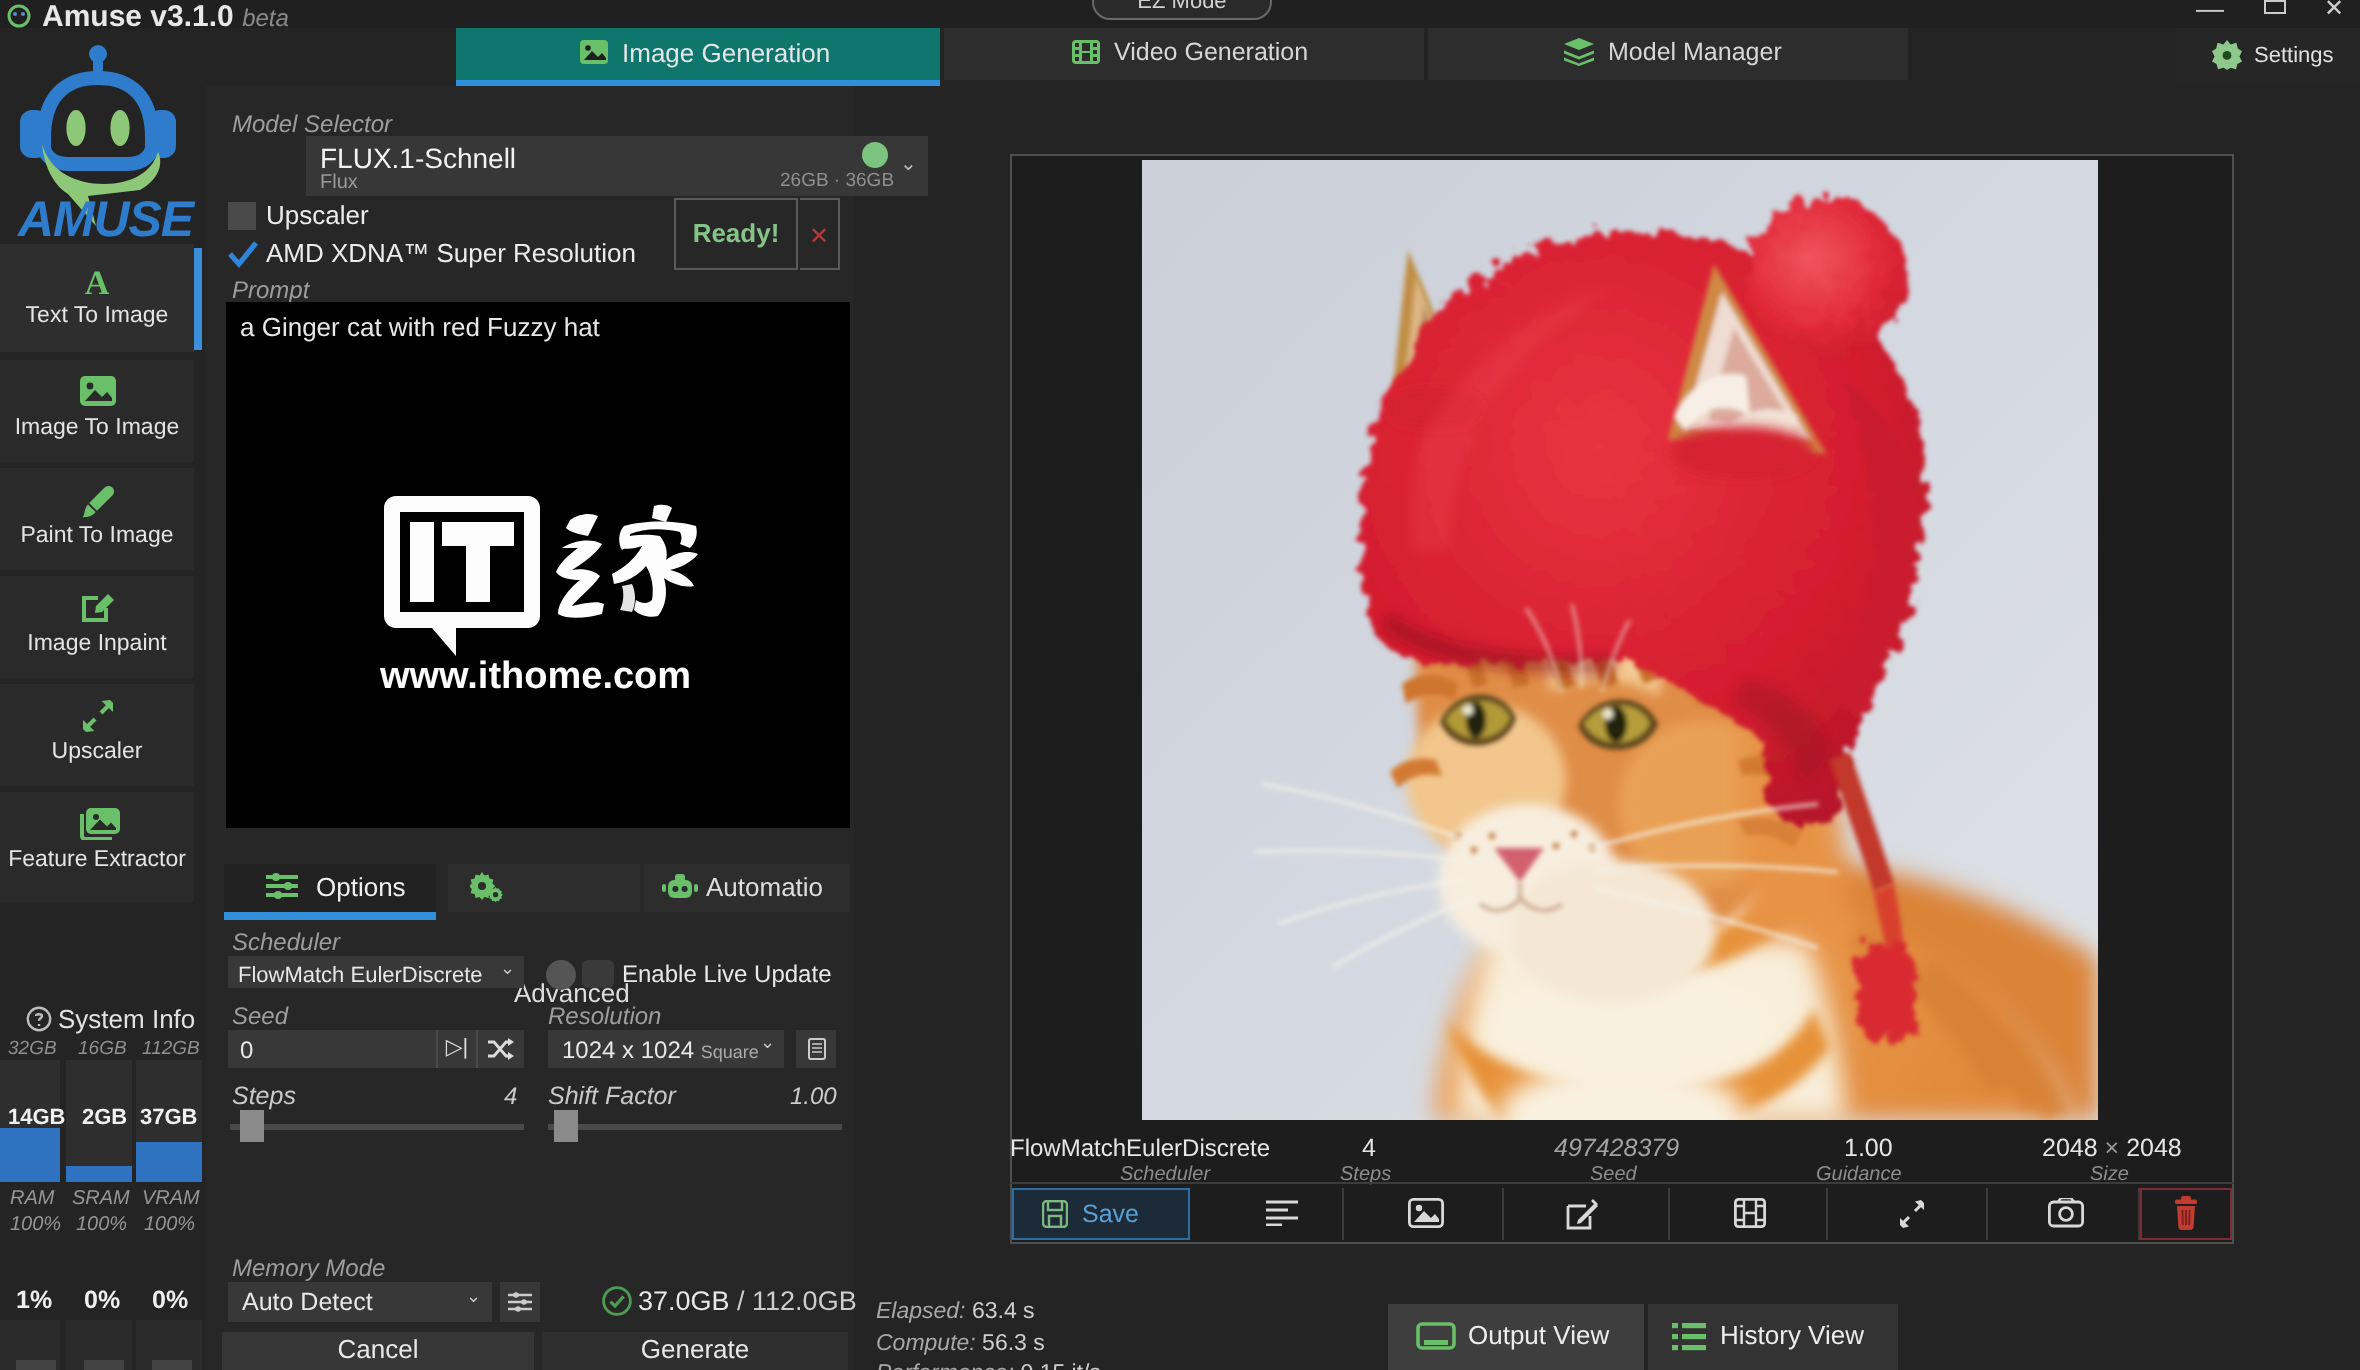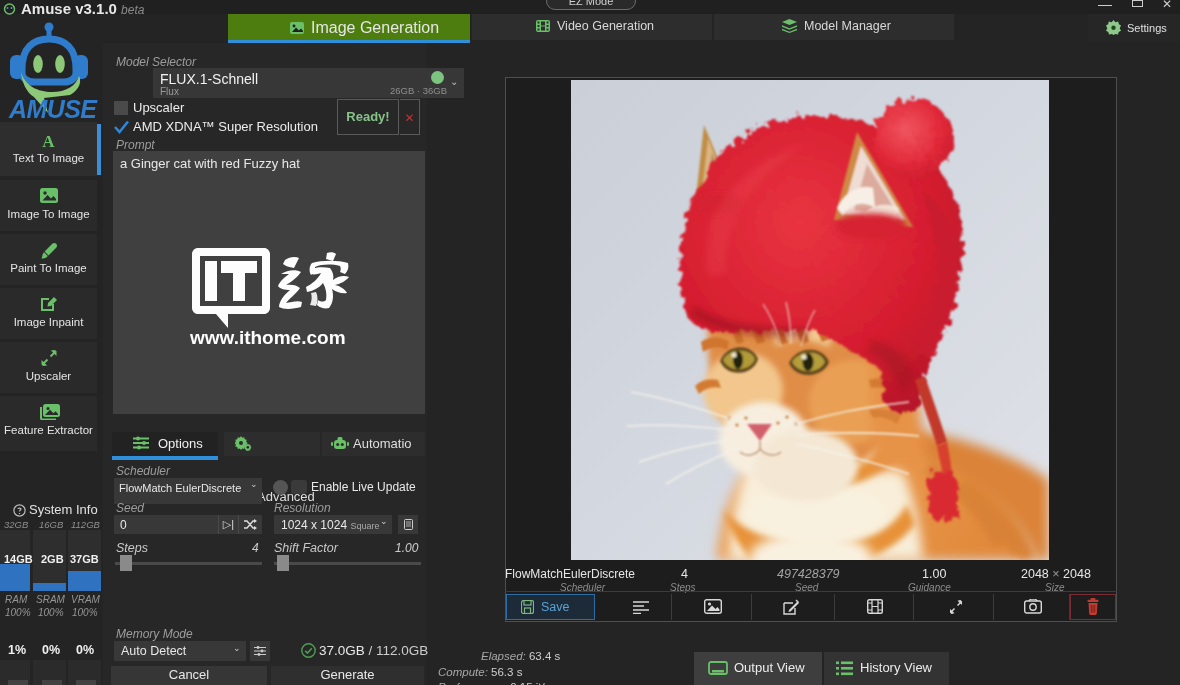--- a/index.html
+++ b/index.html
@@ -17,21 +17,21 @@
 <div class="abs" style="left:21px;top:0px;color:#e8e8e8;font-size:15px;font-weight:bold;">Amuse v3.1.0 <span style="font-weight:normal;font-style:italic;font-size:12px;color:#8a8a8a;">beta</span></div>
 
 <div class="abs" style="left:1090px;top:0;width:90px;height:13px;color:#cccccc;">
 <span class="abs" style="left:8px;top:-4px;font-size:14px;">—</span>
 <span class="abs" style="left:42px;top:-2px;width:11px;height:9px;border:1.2px solid #ccc;border-top:3px solid #ccc;"></span>
 <span class="abs" style="left:72px;top:-3px;font-size:12px;">✕</span>
 </div>
 
 <div class="abs" style="left:546px;top:-8px;width:90px;height:18px;border:1px solid #6a6a6a;border-radius:9px;background:#2a2a2a;color:#d0d0d0;font-size:11px;text-align:center;line-height:17px;">EZ Mode</div>
 
-<div class="abs" style="left:228px;top:14px;width:242px;height:26px;background:#4d7c0f;color:#e6e6e6;font-size:16px;">
+<div class="abs" style="left:228px;top:14px;width:242px;height:26px;background:#0f766e;color:#e6e6e6;font-size:13px;">
   <span class="abs" style="left:62px;top:6px;width:14px;height:12px;"><svg width="14" height="12" viewBox="0 0 14 12">
         <rect x="0" y="0" width="14" height="12" rx="2" fill="#6abf69"></rect>
         <circle cx="4" cy="4" r="1.4" fill="#1f1f1f"></circle>
         <path d="M2 10 L6 5.5 L9 8.5 L11 6.5 L13 9 L13 10 Z" fill="#1f1f1f"></path>
       </svg></span>
   <span class="abs" style="left:83px;top:5px;">Image Generation</span>
 </div>
 <div class="abs" style="left:228px;top:40px;width:242px;height:3px;background:#2f8fdb;"></div>
 <div class="abs" style="left:472px;top:14px;width:240px;height:26px;background:#2d2d2d;color:#d8d8d8;font-size:12.5px;">
   <span class="abs" style="left:64px;top:6px;width:14px;height:12px;"><svg width="14" height="12" viewBox="0 0 14 12">
@@ -191,21 +191,21 @@
 <div class="abs" style="left:114px;top:120px;width:15px;height:14px;"><svg width="15" height="14" viewBox="0 0 15 14">
       <path d="M1 7 L5.5 12 L14 1.5" stroke="#2f86d8" stroke-width="2.6" fill="none"></path>
     </svg></div>
 <div class="abs" style="left:133px;top:119px;font-size:13px;color:#ececec;">AMD XDNA™ Super Resolution</div>
 
 <div class="abs" style="left:337px;top:99px;width:62px;height:36px;border:1px solid #5a5a5a;"></div>
 <div class="abs" style="left:337px;top:99px;width:62px;height:36px;color:#86c388;font-size:13px;font-weight:bold;text-align:center;line-height:36px;">Ready!</div>
 <div class="abs" style="left:400px;top:99px;width:20px;height:36px;border:1px solid #5a5a5a;border-left:none;color:#b33a3a;font-size:12px;text-align:center;line-height:36px;">✕</div>
 
 <div class="abs it" style="left:116px;top:138px;font-size:12px;color:#9d9d9d;">Prompt</div>
-<div class="abs" style="left:113px;top:151px;width:312px;height:263px;background:#404040;">
+<div class="abs" style="left:113px;top:151px;width:312px;height:263px;background:#000000;">
   <span class="abs" style="left:7px;top:5px;font-size:13px;color:#e8e8e8;">a Ginger cat with red Fuzzy hat</span>
 </div>
 
 <div class="abs" style="left:188px;top:248px;width:165px;height:102px;">
 <svg width="165" height="102" viewBox="0 0 165 102">
   <g fill="#fdfdfd">
     <path d="M4 6 C4 2.7 6.7 0 10 0 L76 0 C79.3 0 82 2.7 82 6 L82 60 C82 63.3 79.3 66 76 66 L40 66 L40 80 L28 66 L10 66 C6.7 66 4 63.3 4 60 Z M12 8 L12 58 L74 58 L74 8 Z" fill-rule="evenodd"></path>
     <rect x="17" y="13" width="12" height="40"></rect>
     <path d="M33 13 L69 13 L69 25 L57 25 L57 53 L45 53 L45 25 L33 25 Z"></path>
     <path d="M97 12 C101 9 107 8 111 10 L106 20 C101 19 97 18 95 16 Z"></path>
@@ -247,21 +247,21 @@
         <rect x="3" y="4" width="12" height="9" rx="3" fill="#6abf69"></rect>
         <rect x="6.5" y="1" width="5" height="4" rx="1.5" fill="#6abf69"></rect>
         <circle cx="6.7" cy="8.5" r="1.5" fill="#2d2d2d"></circle>
         <circle cx="11.3" cy="8.5" r="1.5" fill="#2d2d2d"></circle>
         <rect x="0" y="6" width="2" height="4" rx="1" fill="#6abf69"></rect>
         <rect x="16" y="6" width="2" height="4" rx="1" fill="#6abf69"></rect>
       </svg></span>
   <span class="abs" style="left:31px;top:4px;">Automatio</span>
 </div>
 <div class="abs it" style="left:116px;top:464px;font-size:12px;color:#9d9d9d;">Scheduler</div>
-<div class="abs" style="left:114px;top:478px;width:148px;height:26px;background:#383838;color:#e8e8e8;font-size:11.5px;">
+<div class="abs" style="left:114px;top:478px;width:148px;height:16px;background:#383838;color:#e8e8e8;font-size:11.5px;">
   <span class="abs" style="left:5px;top:4px;font-size:11px;">FlowMatch EulerDiscrete</span>
   <span class="abs" style="left:136px;top:1px;font-size:9px;color:#ccc;">⌄</span>
 </div>
 
 <span class="abs" style="left:273px;top:480px;width:15px;height:15px;border-radius:50%;background:#555;"></span>
 <span class="abs" style="left:291px;top:480px;width:16px;height:14px;border-radius:3px;background:#3a3a3a;"></span>
 <span class="abs" style="left:311px;top:480px;font-size:12px;color:#e8e8e8;">Enable Live Update</span>
 <div class="abs it" style="left:116px;top:501px;font-size:12px;color:#9d9d9d;">Seed</div>
 <div class="abs" style="left:114px;top:515px;width:148px;height:19px;background:#383838;color:#e8e8e8;font-size:12px;">
   <span class="abs" style="left:6px;top:3px;">0</span>
@@ -526,21 +526,21 @@
   <div class="abs" style="left:565px;top:2px;width:46px;height:26px;border:1px solid #7a2b34;"></div>
   <div class="abs" style="left:582px;top:6px;width:12px;height:17px;"><svg width="12" height="17" viewBox="0 0 12 17">
         <rect x="3.5" y="0" width="5" height="2.5" rx="1" fill="#c03b30"></rect>
         <rect x="0.5" y="1.8" width="11" height="2.2" rx="0.8" fill="#c03b30"></rect>
         <path d="M1.5 5 L10.5 5 L9.8 15.5 C9.75 16.3 9.2 17 8.4 17 L3.6 17 C2.8 17 2.25 16.3 2.2 15.5 Z" fill="#c03b30"></path>
         <path d="M4.2 7 L4.4 14.5 M6 7 L6 14.5 M7.8 7 L7.6 14.5" stroke="#7a1f1a" stroke-width="0.9"></path>
       </svg></div>
 </div>
 
 <div class="abs" style="left:438px;top:649px;font-size:11.5px;color:#cfcfcf;line-height:15.5px;">
-  <div><span class="it" style="color:#a8a8a8;margin-left:43px;">Elapsed:</span> 63.4 s</div>
+  <div><span class="it" style="color:#a8a8a8;">Elapsed:</span> 63.4 s</div>
   <div><span class="it" style="color:#a8a8a8;">Compute:</span> 56.3 s</div>
   <div><span class="it" style="color:#a8a8a8;">Performance:</span> 0.15 it/s</div>
 </div>
 <div class="abs" style="left:694px;top:652px;width:128px;height:33px;background:#3e3e3e;color:#ececec;font-size:13px;">
   <span class="abs" style="left:14px;top:9px;width:20px;height:16px;"><svg width="20" height="16" viewBox="0 0 20 16">
         <rect x="1" y="1" width="18" height="12" rx="2" fill="none" stroke="#6abf69" stroke-width="1.8"></rect>
         <rect x="4" y="9" width="12" height="2.5" fill="#6abf69"></rect>
       </svg></span>
   <span class="abs" style="left:40px;top:8px;">Output View</span>
 </div>

